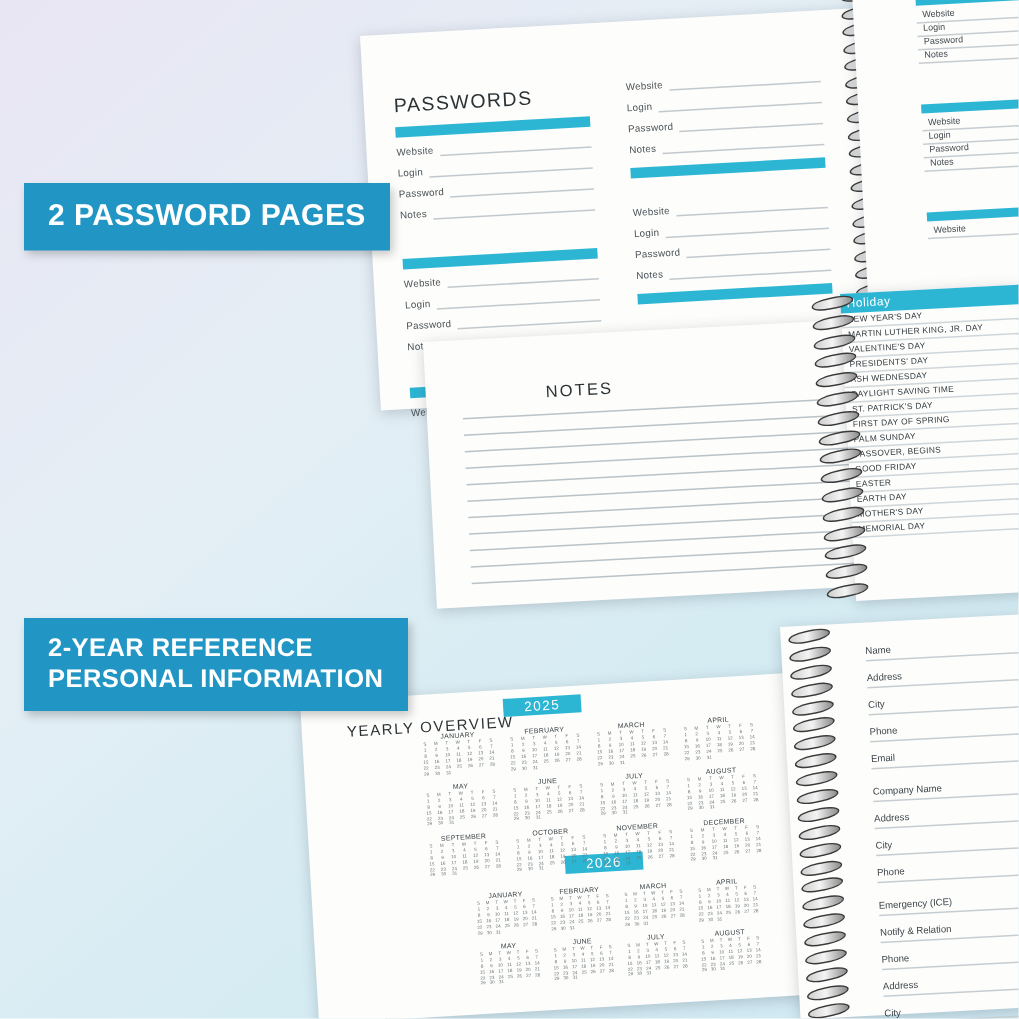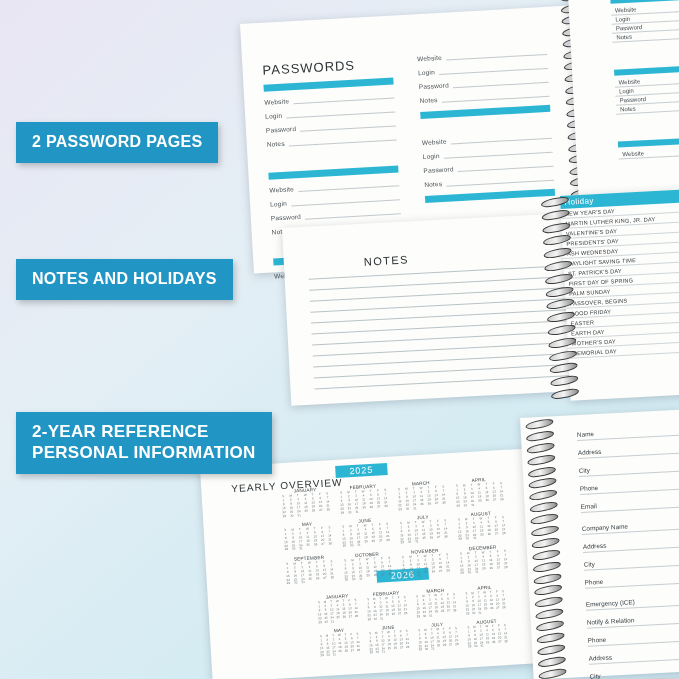--- a/index.html
+++ b/index.html
@@ -16,21 +16,21 @@
     position:absolute;
     background:#2196c4;
     color:#ffffff;
     font-weight:bold;
     letter-spacing:.3px;
     padding:10px 16px 11px 16px;
     box-shadow:2px 3px 6px rgba(0,0,0,.22);
     line-height:1.22;
     white-space:pre-line;
   }
-  #badge-1{left:16px;top:122px;font-size:16px;}
+  #badge-1{left:16px;top:122px;font-size:20px;}
   #badge-2{left:16px;top:259px;font-size:16px;}
   #badge-3{left:16px;top:412px;font-size:17px;}
 
   
   .sheet{
     position:absolute;
     background:#fdfdfb;
     box-shadow:0 2px 9px rgba(60,70,90,.25);
   }
   .teal-bar{background:#2cb6d4;height:7px;}
@@ -1231,17 +1231,16 @@
       <div class="coil"></div>
     <div class="coil"></div>
       <div class="coil"></div>
       <div class="coil"></div>
       <div class="coil"></div>
     <div class="coil"></div>
       <div class="coil"></div>
   </div>
 
   <div class="badge" id="badge-1">2 PASSWORD PAGES</div>
-  <div class="badge" id="badge-2">NOTES AND HOLIDAYS</div>
   <div class="badge" id="badge-3">2-YEAR REFERENCE
 PERSONAL INFORMATION</div>
 
 </div>
 
 </body></html>

